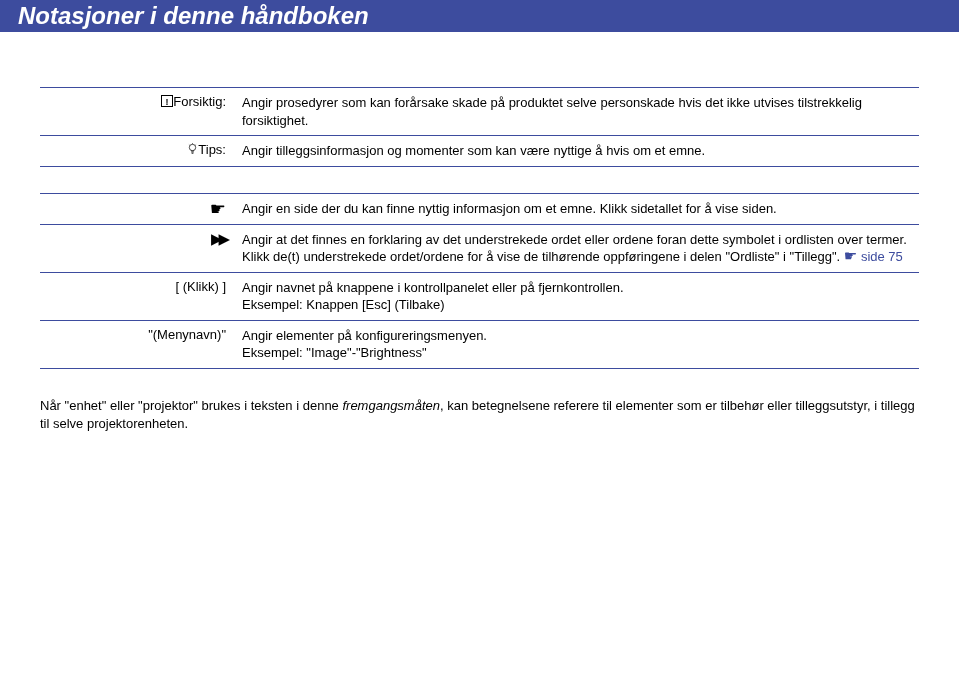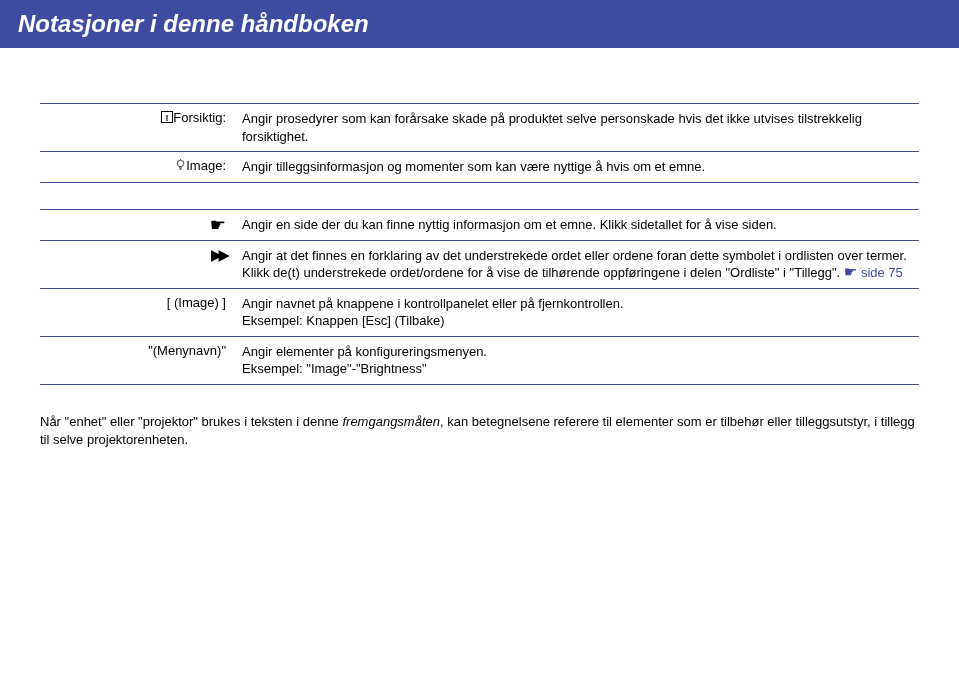--- a/index.html
+++ b/index.html
@@ -9,21 +9,21 @@
     font-size: 13px;
     color: #000;
     width: 959px;
     height: 690px;
     overflow: hidden;
     background: #fff;
   }
   .header {
     background: #3d4c9e;
     color: #fff;
-    padding: 10px 18px;
+    padding: 2px 18px;
     display: flex;
     justify-content: space-between;
     align-items: center;
   }
   .header h1 {
     margin: 0;
     font-size: 24px;
     font-weight: bold;
     font-style: italic;
   }
@@ -130,21 +130,21 @@
   <tr>
     <td class="label">
       <svg class="bulb" width="11" height="13" viewBox="0 0 11 13">
               <circle cx="5.5" cy="4.5" r="3.2" fill="none" stroke="#000" stroke-width="0.7"></circle>
               <line x1="4" y1="8" x2="7" y2="8" stroke="#000" stroke-width="0.7"></line>
               <line x1="4.3" y1="9.2" x2="6.7" y2="9.2" stroke="#000" stroke-width="0.7"></line>
               <line x1="4.6" y1="10.4" x2="6.4" y2="10.4" stroke="#000" stroke-width="0.7"></line>
               <line x1="5.5" y1="0.2" x2="5.5" y2="1.2" stroke="#000" stroke-width="0.6"></line>
               <line x1="1.9" y1="1.5" x2="2.6" y2="2.2" stroke="#000" stroke-width="0.6"></line>
               <line x1="9.1" y1="1.5" x2="8.4" y2="2.2" stroke="#000" stroke-width="0.6"></line>
-            </svg><span>Image:</span>
+            </svg><span>Tips:</span>
     </td>
     <td class="desc">Angir tilleggsinformasjon og momenter som kan være nyttige å hvis om et emne.</td>
   </tr>
 
   <tr class="spacer" style="border:none">
           <td style="border:none"></td>
           <td style="border:none"></td>
         </tr>
 
   <tr>
@@ -158,21 +158,21 @@
     <td class="label">
       <span class="forward-icon">▶▶</span>
     </td>
     <td class="desc">
       <span>Angir at det finnes en forklaring av det understrekede ordet eller ordene foran dette symbolet i ordlisten over termer. Klikk de(t) understrekede ordet/ordene for å vise de tilhørende oppføringene i delen "Ordliste" i "Tillegg". </span><span class="hand-icon link" style="font-size:15px">☛</span><span class="link"> side 75</span>
     </td>
   </tr>
 
 
   <tr>
-    <td class="label">[ (Image) ]</td>
+    <td class="label">[ (Klikk) ]</td>
     <td class="desc" style="white-space:pre-line">Angir navnet på knappene i kontrollpanelet eller på fjernkontrollen.
 Eksempel: Knappen [Esc] (Tilbake)</td>
   </tr>
 
   <tr>
     <td class="label">"(Menynavn)"</td>
     <td class="desc" style="white-space:pre-line">Angir elementer på konfigureringsmenyen.
 Eksempel: "Image"-"Brightness"</td>
   </tr>
 </tbody>

